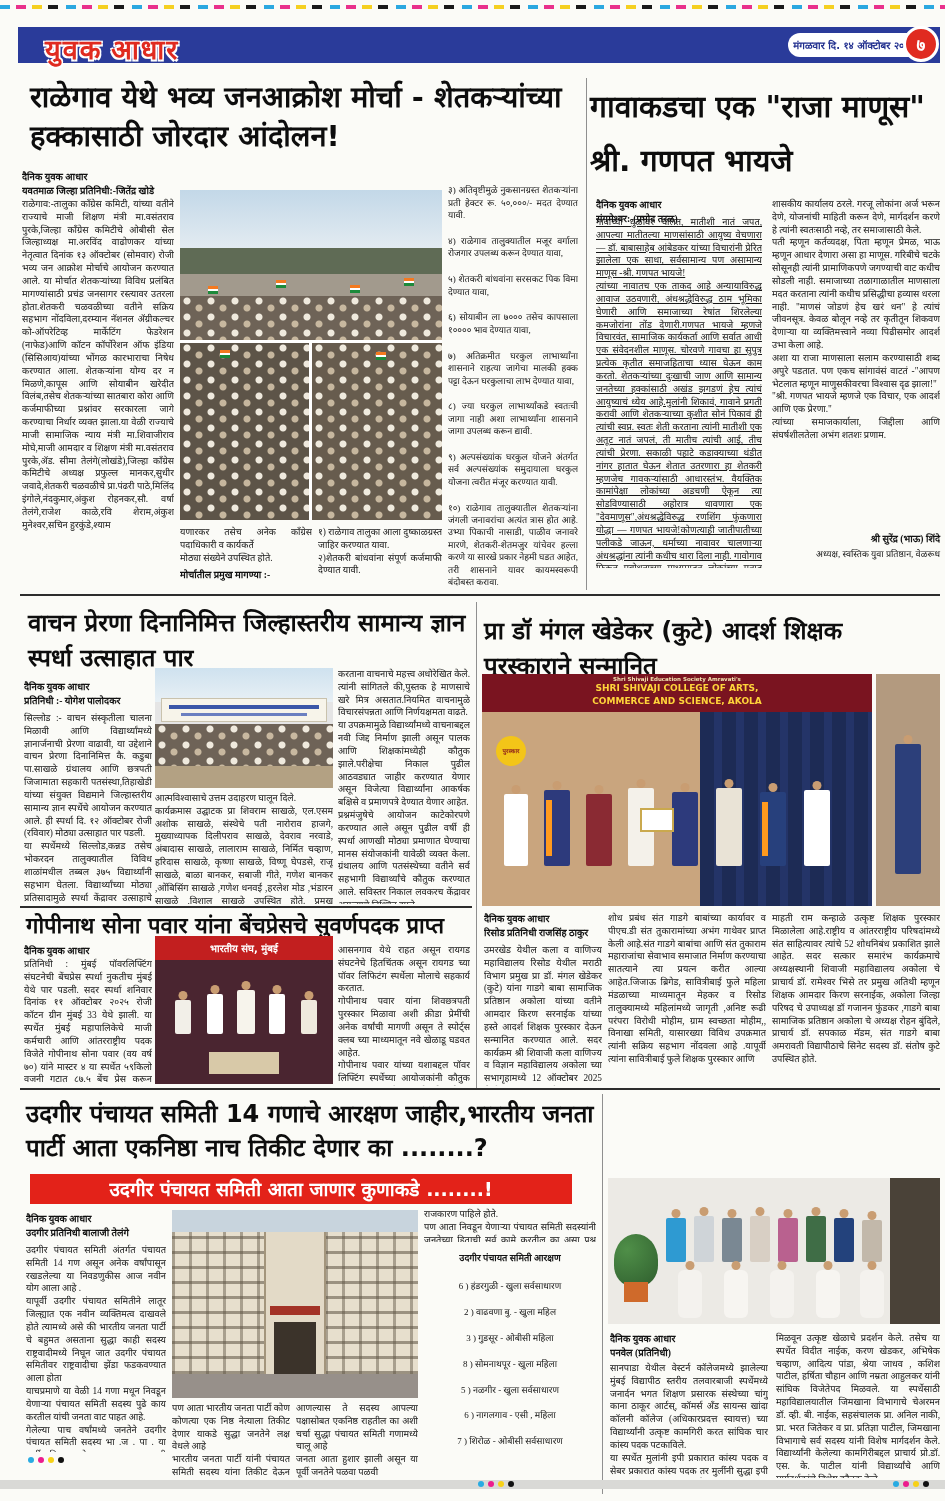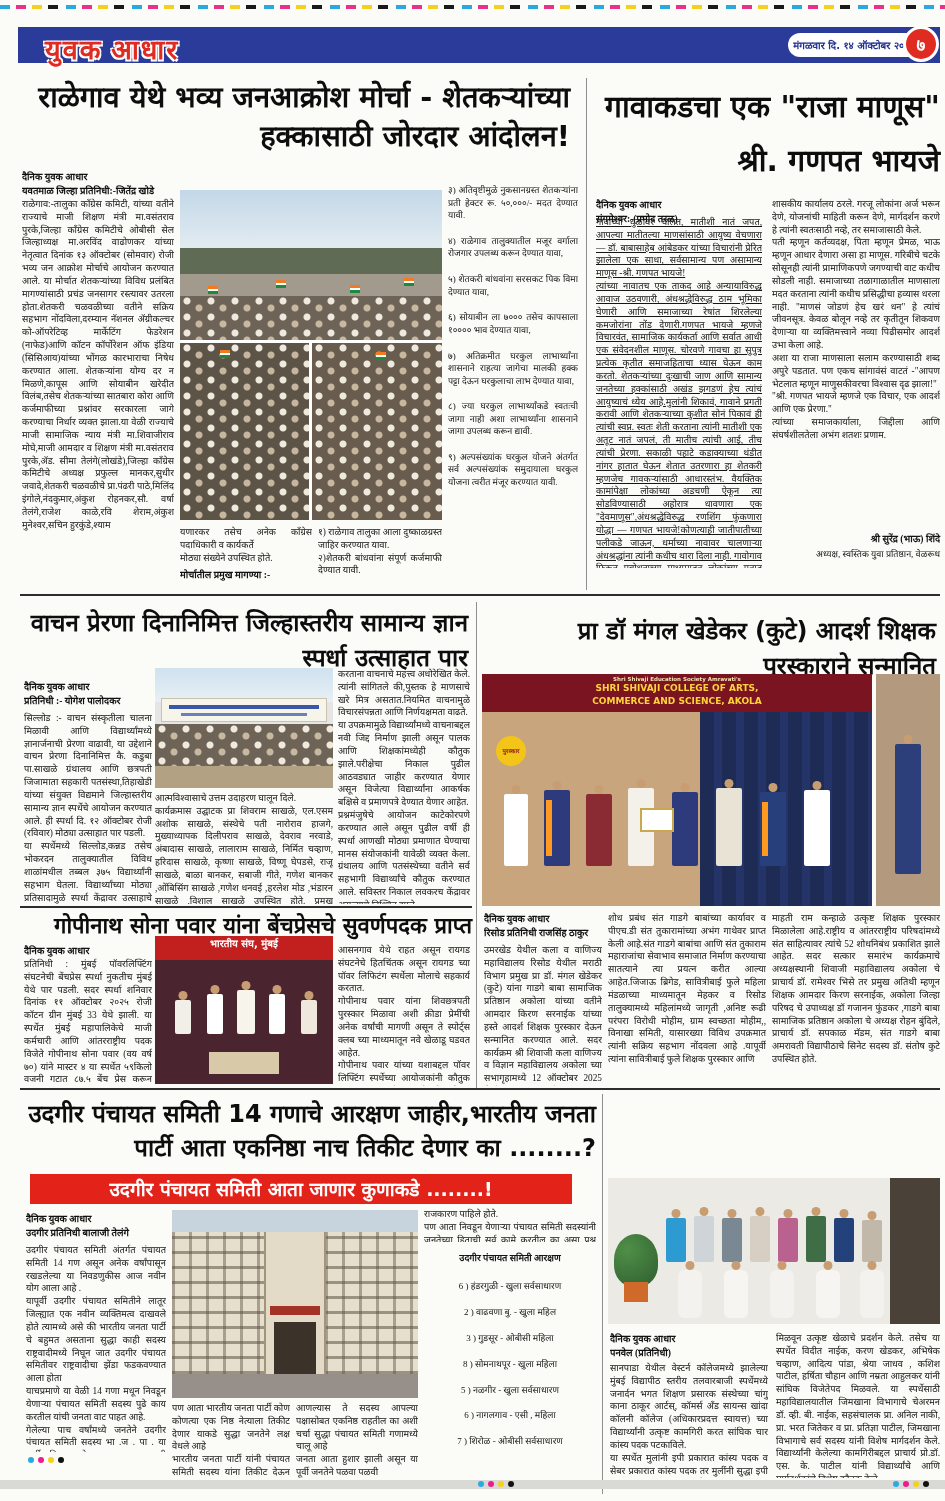--- a/index.html
+++ b/index.html
@@ -12,21 +12,21 @@
   .dots-strip {
     position:absolute; height:4px;
     background:repeating-linear-gradient(90deg,
       #2ba8e0 0 10px, transparent 10px 16px,
       #e9318c 16px 26px, transparent 26px 32px,
       #f5d020 32px 42px, transparent 42px 48px,
       #1a1a1a 48px 58px, transparent 58px 66px);
   }
   .headline {
     position:absolute; font-family:"DejaVu Sans", sans-serif;
-    font-weight:700; color:#0d0d0d; text-align:right;
+    font-weight:700; color:#0d0d0d; text-align:left;
   }
   .body-text {
     position:absolute; font-size:9.3px; line-height:1.38;
     text-align:justify; color:#151515; white-space:pre-line; overflow:hidden;
   }
   .byline {
     position:absolute; font-size:9.6px; font-weight:700; color:#101010;
     line-height:1.45; white-space:pre-line; overflow:hidden;
   }
   .vrule { position:absolute; width:1px; background:#8f8f8f; }
@@ -112,20 +112,21 @@
 २)शेतकरी बांधवांना संपूर्ण कर्जमाफी देण्यात यावी.</div>
 
   <div class="body-text" style="left:448px;top:172px;width:130px;height:418px;font-size:9px;">
     <div class="demand-item">३) अतिवृष्टीमुळे नुकसानग्रस्त शेतकऱ्यांना प्रती हेक्टर रू. ५०,०००/- मदत देण्यात यावी.</div>
     <div class="demand-item">४) राळेगाव तालुक्यातील मजूर वर्गाला रोजगार उपलब्ध करून देण्यात यावा,</div>
     <div class="demand-item">५) शेतकरी बांधवांना सरसकट पिक विमा देण्यात यावा,</div>
     <div class="demand-item">६) सोयाबीन ला ७००० तसेच कापसाला १०००० भाव देण्यात यावा,</div>
     <div class="demand-item">७) अतिक्रमीत घरकुल लाभार्थ्यांना शासनाने राहत्या जागेचा मालकी हक्क पट्टा देऊन घरकुलाचा लाभ देण्यात यावा,</div>
     <div class="demand-item">८) ज्या घरकुल लाभार्थ्यांकडे स्वतःची जागा नाही अशा लाभार्थ्यांना शासनाने जागा उपलब्ध करून द्यावी.</div>
     <div class="demand-item">९) अल्पसंख्यांक घरकुल योजने अंतर्गत सर्व अल्पसंख्यांक समुदायाला घरकुल योजना त्वरीत मंजूर करण्यात यावी.</div>
+    <div class="demand-item">१०) राळेगाव तालुक्यातील शेतकऱ्यांना जंगली जनावरांचा अत्यंत त्रास होत आहे. उभ्या पिकाची नासाडी, पाळीव जनावरे मारणे, शेतकरी-शेतमजुर यांचेवर हल्ला करणे या सारखे प्रकार नेहमी घडत आहेत, तरी शासनाने यावर कायमस्वरूपी बंदोबस्त करावा.</div>
     
     
     
   </div>
 
   <div class="headline" style="left:590px;top:80px;width:350px;font-size:30px;line-height:1.8;">गावाकडचा एक "राजा माणूस" श्री. गणपत भायजे</div>
   <div class="byline" style="left:596px;top:198px;width:164px;">दैनिक युवक आधार
 संगमेश्वर:-(प्रमोद तरळ)</div>
   <div class="body-text" style="left:596px;top:216px;width:166px;height:352px;text-decoration:underline;">गावाच्या धुळीवर चालत, मातीशी नातं जपत, आपल्या मातीतल्या माणसांसाठी आयुष्य वेचणारा — डॉ. बाबासाहेब आंबेडकर यांच्या विचारांनी प्रेरित झालेला एक साधा, सर्वसामान्य पण असामान्य माणूस -श्री. गणपत भायजे!
 त्यांच्या नावातच एक ताकद आहे अन्यायाविरुद्ध आवाज उठवणारी, अंधश्रद्धेविरुद्ध ठाम भूमिका घेणारी आणि समाजाच्या रेषांत शिरलेल्या कमजोरांना तोंड देणारी.गणपत भायजे म्हणजे विचारवंत, सामाजिक कार्यकर्ता आणि सर्वात आधी एक संवेदनशील माणूस. चोरवणे गावचा हा सुपुत्र प्रत्येक कृतीत समाजहिताचा ध्यास घेऊन काम करतो. शेतकऱ्यांच्या दुःखाची जाण आणि सामान्य जनतेच्या हक्कांसाठी अखंड झगडणं हेच त्यांचं आयुष्याचं ध्येय आहे.मुलांनी शिकावं, गावाने प्रगती करावी आणि शेतकऱ्याच्या कुशीत सोनं पिकावं ही त्यांची स्वप्न. स्वतः शेती करताना त्यांनी मातीशी एक अतूट नातं जपलं, ती मातीच त्यांची आई, तीच त्यांची प्रेरणा. सकाळी पहाटे कडाक्याच्या थंडीत नांगर हातात घेऊन शेतात उतरणारा हा शेतकरी म्हणजेच गावकऱ्यांसाठी आधारस्तंभ. वैयक्तिक कामांपेक्षा लोकांच्या अडचणी ऐकून त्या सोडविण्यासाठी अहोरात्र धावणारा एक "देवमाणूस",अंधश्रद्धेविरुद्ध रणशिंग फुंकणारा योद्धा — गणपत भायजे!कोणत्याही जातीपातीच्या पलीकडे जाऊन, धर्माच्या नावावर चालणाऱ्या अंधश्रद्धांना त्यांनी कधीच थारा दिला नाही. गावोगाव फिरून प्रबोधनाच्या माध्यमातून लोकांच्या मनात विवेकाची ज्योत पेटवली."श्रद्धा ठेवा, पण डोळस ठेवा" हा त्यांचा संदेश आजही असंख्य जीवन उजळवतो आहे.
@@ -199,21 +200,21 @@
   <div class="body-text" style="left:484px;top:944px;width:118px;height:142px;">उमरखेड येथील कला व वाणिज्य महाविद्यालय रिसोड येथील मराठी विभाग प्रमुख प्रा डॉ. मंगल खेडेकर (कुटे) यांना गाडगे बाबा सामाजिक प्रतिष्ठान अकोला यांच्या वतीने आमदार किरण सरनाईक यांच्या हस्ते आदर्श शिक्षक पुरस्कार देऊन सन्मानित करण्यात आले. सदर कार्यक्रम श्री शिवाजी कला वाणिज्य व विज्ञान महाविद्यालय अकोला च्या सभागृहामध्ये 12 ऑक्टोबर 2025 रोजी पार पडला. त्यांनी M.Phill लघु</div>
   <div class="body-text" style="left:608px;top:912px;width:158px;height:174px;">शोध प्रबंध संत गाडगे बाबांच्या कार्यावर व पीएच.डी संत तुकारामांच्या अभंग गाथेवर प्राप्त केली आहे.संत गाडगे बाबांचा आणि संत तुकाराम महाराजांचा सेवाभाव समाजात निर्माण करण्याचा सातत्याने त्या प्रयत्न करीत आल्या आहेत.जिजाऊ ब्रिगेड, सावित्रीबाई फुले महिला मंडळाच्या माध्यमातून मेहकर व रिसोड तालुक्यामध्ये महिलांमध्ये जागृती ,अनिष्ट रूढी परंपरा विरोधी मोहीम, ग्राम स्वच्छता मोहीम,, विनाखा समिती, यासारख्या विविध उपक्रमात त्यांनी सक्रिय सहभाग नोंदवला आहे .यापूर्वी त्यांना सावित्रीबाई फुले शिक्षक पुरस्कार आणि</div>
   <div class="body-text" style="left:772px;top:912px;width:168px;height:174px;">माहती राम कन्हाळे उत्कृष्ट शिक्षक पुरस्कार मिळालेला आहे.राष्ट्रीय व आंतरराष्ट्रीय परिषदांमध्ये संत साहित्यावर त्यांचे 52 शोधनिबंध प्रकाशित झाले आहेत. सदर सत्कार समारंभ कार्यक्रमाचे अध्यक्षस्थानी शिवाजी महाविद्यालय अकोला चे प्राचार्य डॉ. रामेश्वर भिसे तर प्रमुख अतिथी म्हणून शिक्षक आमदार किरण सरनाईक, अकोला जिल्हा परिषद चे उपाध्यक्ष डॉ गजानन फुंडकर ,गाडगे बाबा सामाजिक प्रतिष्ठान अकोला चे अध्यक्ष रोहन बुंदिले, प्राचार्य डॉ. सपकाळ मॅडम, संत गाडगे बाबा अमरावती विद्यापीठाचे सिनेट सदस्य डॉ. संतोष कुटे उपस्थित होते.</div>
 
   <div class="headline" style="left:26px;top:912px;width:446px;font-size:22px;line-height:1.3;">गोपीनाथ सोना पवार यांना बेंचप्रेसचे सुवर्णपदक प्राप्त</div>
   <div class="byline" style="left:24px;top:944px;width:128px;">दैनिक युवक आधार</div>
   <div class="body-text" style="left:24px;top:958px;width:128px;height:128px;">प्रतिनिधी : मुंबई पॉवरलिफ्टिंग संघटनेची बेंचप्रेस स्पर्धा नुकतीच मुंबई येथे पार पडली. सदर स्पर्धा शनिवार दिनांक ११ ऑक्टोबर २०२५ रोजी कॉटन ग्रीन मुंबई 33 येथे झाली. या स्पर्धेत मुंबई महापालिकेचे माजी कर्मचारी आणि आंतरराष्ट्रीय पदक विजेते गोपीनाथ सोना पवार (वय वर्ष ७०) यांने मास्टर ४ या स्पर्धेत ५९किलो वजनी गटात ८७.५ बेंच प्रेस करून सुवर्णपदक मिळविले.
 गोपीनाथ पवार हे ठाणे जिल्ह्यातील</div>
 
   <div class="photo" style="left:155px;top:936px;width:178px;height:148px;">
-    <div class="layer" style="left:0;top:0;width:178px;height:24px;background:#c21f1f;display:flex;justify-content:center;">
+    <div class="layer" style="left:0;top:0;width:178px;height:24px;background:#c21f1f;display:flex;align-items:center;justify-content:center;">
       <span style="font-family:'DejaVu Sans',sans-serif;font-weight:700;font-size:10px;color:#fff;">भारतीय संघ, मुंबई</span>
     </div>
     <div class="layer" style="left:0;top:24px;width:178px;height:124px;background:#4a2530;"></div>
     <div class="layer" style="left:54px;top:116px;width:70px;height:22px;background:#d8c9a8;"></div>
     <div class="fig" style="left:20px;top:64px;width:16px;height:34px;background:#f2efe8;"></div>
     <div class="fig" style="left:52px;top:58px;width:16px;height:40px;background:#fff;"></div>
     <div class="fig" style="left:82px;top:54px;width:18px;height:44px;background:#f7f4ec;"></div>
     <div class="fig" style="left:114px;top:58px;width:16px;height:40px;background:#fff;"></div>
     <div class="fig" style="left:146px;top:64px;width:16px;height:34px;background:#efe9dd;"></div>
   </div>

